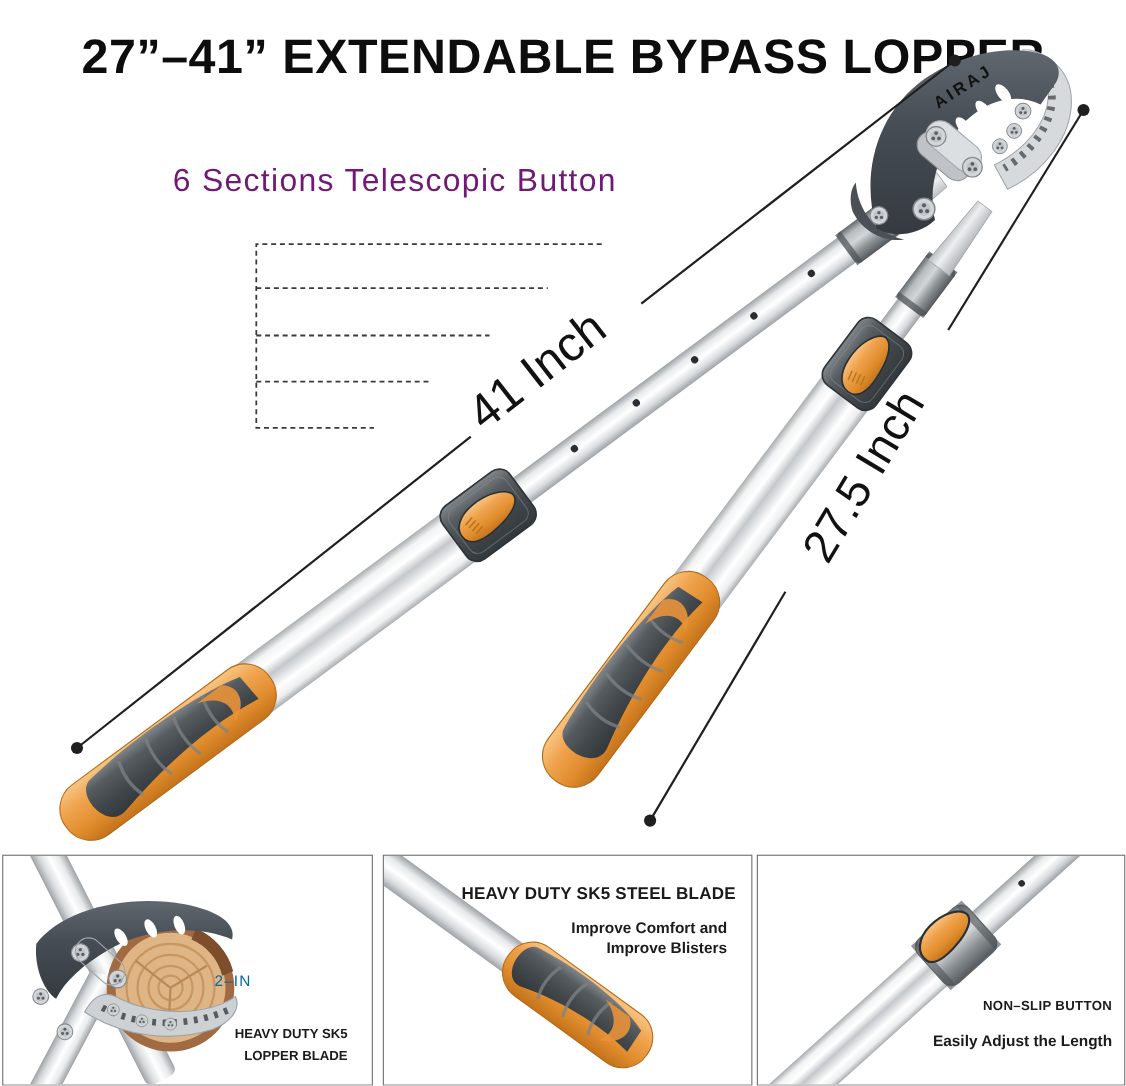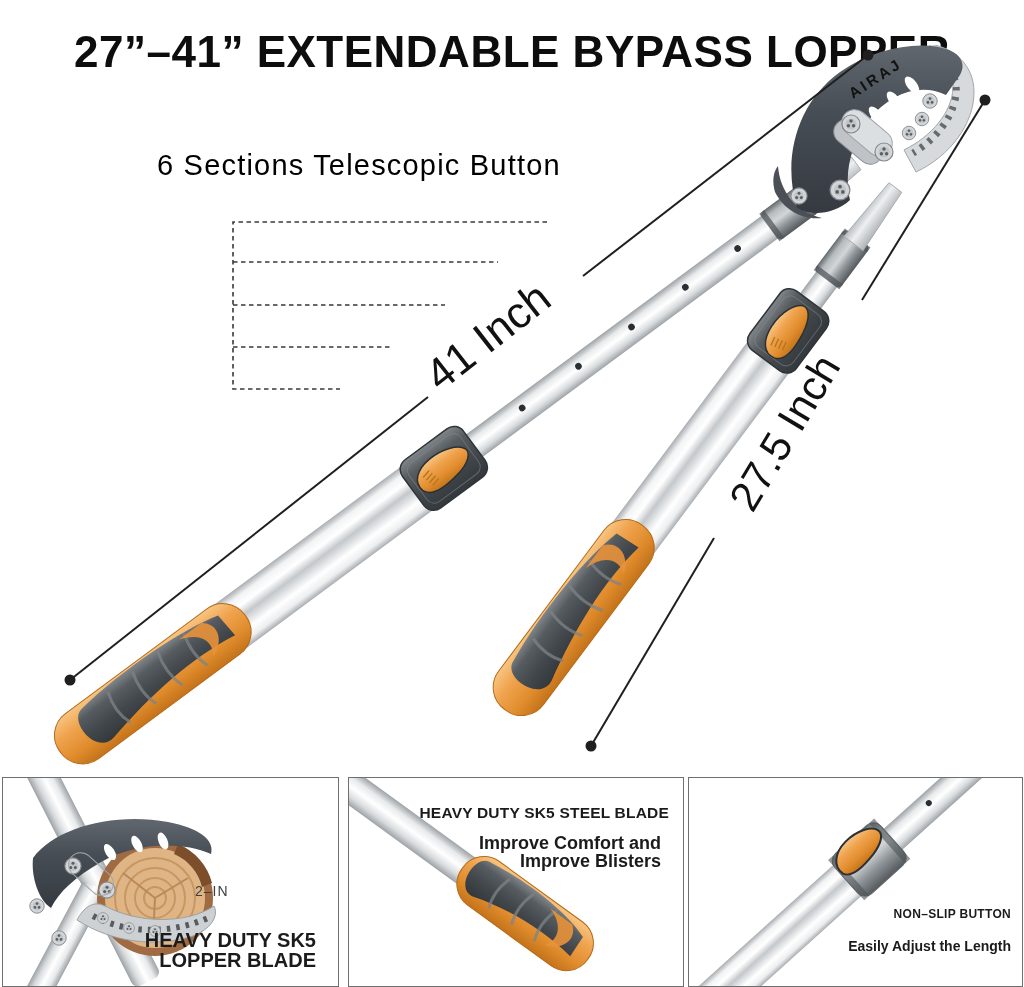--- a/index.html
+++ b/index.html
@@ -1,32 +1,32 @@
 <!DOCTYPE html>
 <html><head>
 <meta charset="utf-8">
 <style>
   html,body{margin:0;padding:0;background:#ffffff;}
   .page{position:relative;width:1024px;height:987px;background:#fff;overflow:hidden;
         font-family:"Liberation Sans","DejaVu Sans",sans-serif;}
   .title{position:absolute;top:0;left:0;width:1024px;text-align:center;
          font-size:44px;line-height:46px;font-weight:bold;letter-spacing:.5px;color:#0d0d0d;white-space:nowrap;}
   .sections-label{position:absolute;left:157px;top:149px;font-size:29px;font-weight:500;
-         letter-spacing:1.2px;color:#000000;white-space:nowrap;}
+         letter-spacing:1.2px;color:#701a75;white-space:nowrap;}
   svg.main{position:absolute;left:0;top:45px;width:1024px;height:742px;}
   .panel{position:absolute;top:777px;height:208px;border:1px solid #6f6f6f;background:#fff;overflow:hidden;}
   .panel svg{position:absolute;left:0;top:0;}
   .p1{left:2px;width:335px;}
   .p2{left:348px;width:334px;}
   .p3{left:688px;width:333px;}
-  .badge-2in{position:absolute;left:192px;top:105px;font-size:14px;letter-spacing:1px;color:#404040;white-space:nowrap;}
+  .badge-2in{position:absolute;left:192px;top:105px;font-size:14px;letter-spacing:1px;color:#0369a1;white-space:nowrap;}
   .cap-right{position:absolute;text-align:right;color:#1b1b1b;font-weight:600;white-space:nowrap;}
-  .p1-cap{right:22px;top:152px;font-size:20px;line-height:20px;}
+  .p1-cap{right:22px;top:152px;font-size:12px;line-height:20px;}
   .p2-title{right:14px;top:26px;font-size:15.5px;letter-spacing:.2px;}
-  .p2-sub{right:22px;top:56px;font-size:18px;line-height:18px;margin-left:16px;}
+  .p2-sub{right:22px;top:56px;font-size:14px;line-height:18px;margin-left:16px;}
   .p3-title{right:11px;top:129px;font-size:12px;letter-spacing:.3px;}
   .p3-sub{right:11px;top:160px;font-size:14px;text-align:center;}
   .ann-text{font-family:"Liberation Sans","DejaVu Sans",sans-serif;fill:#111;}
 </style>
 </head>
 <body>
 
 <div class="page">
 
   <svg width="0" height="0" style="position:absolute" aria-hidden="true">

